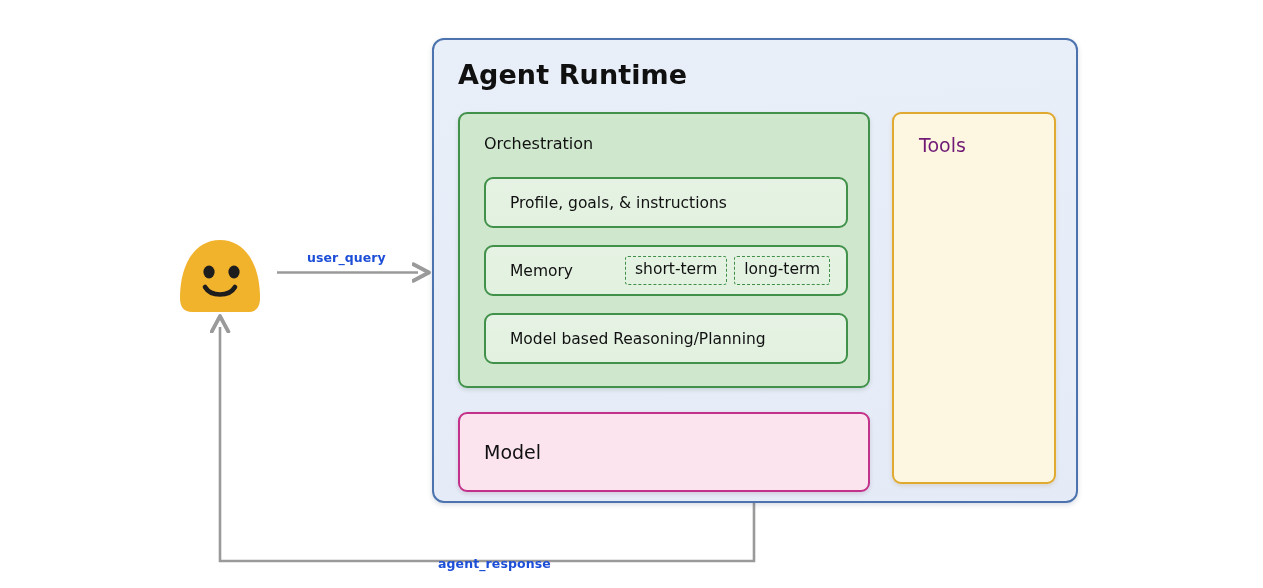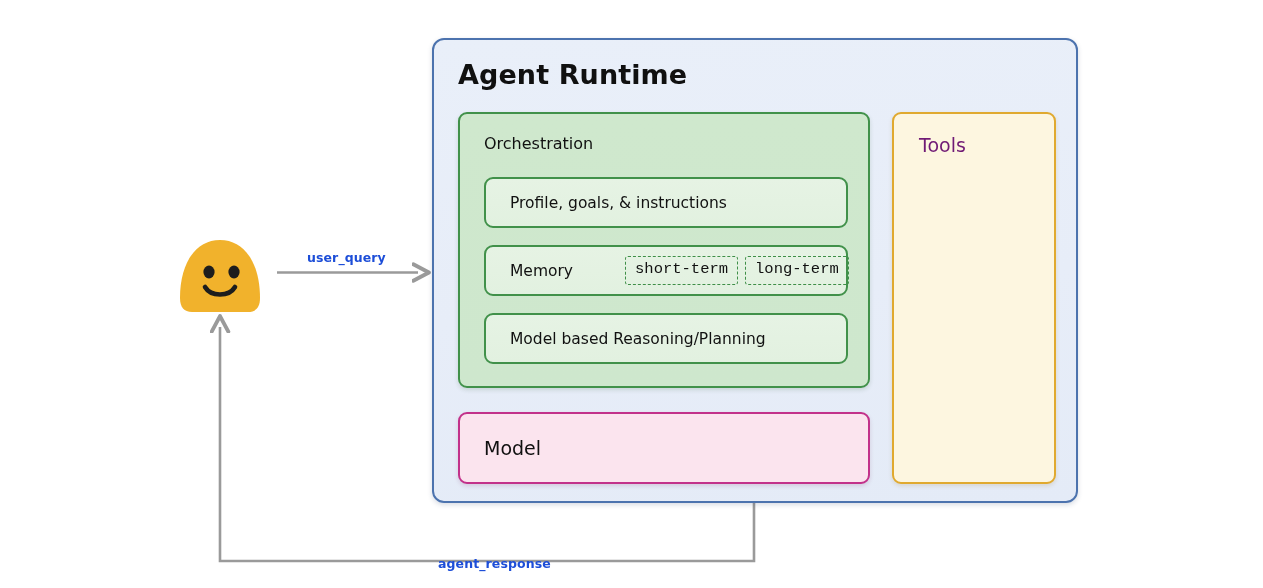--- a/index.html
+++ b/index.html
@@ -118,42 +118,41 @@
     color: #111;
     margin-left: 24px;
     white-space: nowrap;
   }
 
   .memory-tags {
     display: flex;
     align-items: flex-start;
     gap: 7px;
     margin-left: 52px;
-    font-family: Liberation Mono, monospace;
   }
   .memory-tag {
     box-sizing: border-box;
     border: 1.6px dashed #3f8f48;
     border-radius: 3px;
     padding: 3px 9px 4px 9px;
     font-size: 15.5px;
     font-weight: 500;
     color: #111;
     line-height: 1.28;
     white-space: nowrap;
     background: transparent;
   }
 
   
   .model {
     position: absolute;
     left: 24px;
     top: 372px;
     width: 412px;
-    height: 72px;
+    height: 80px;
     box-sizing: border-box;
     background: #fbe4ee;
     border: 2px solid #c2318a;
     border-radius: 9px;
     box-shadow: 0 2px 4px rgba(120,30,90,0.16);
     display: flex;
     align-items: center;
   }
   .model-title {
     font-size: 19px;

